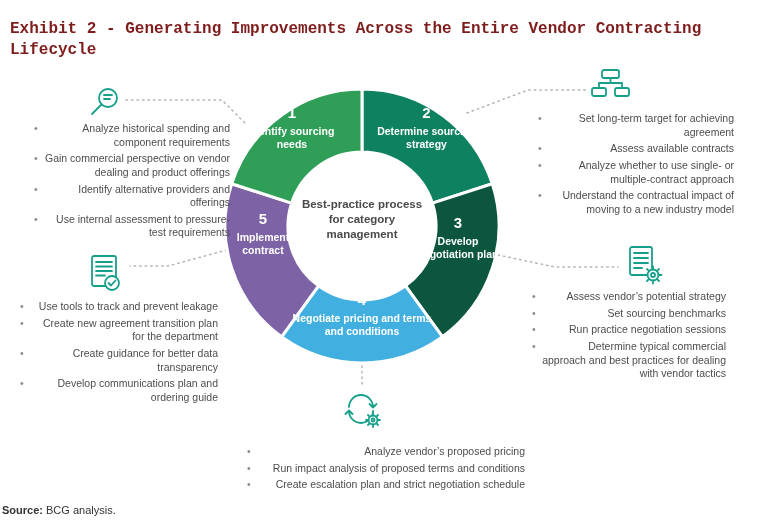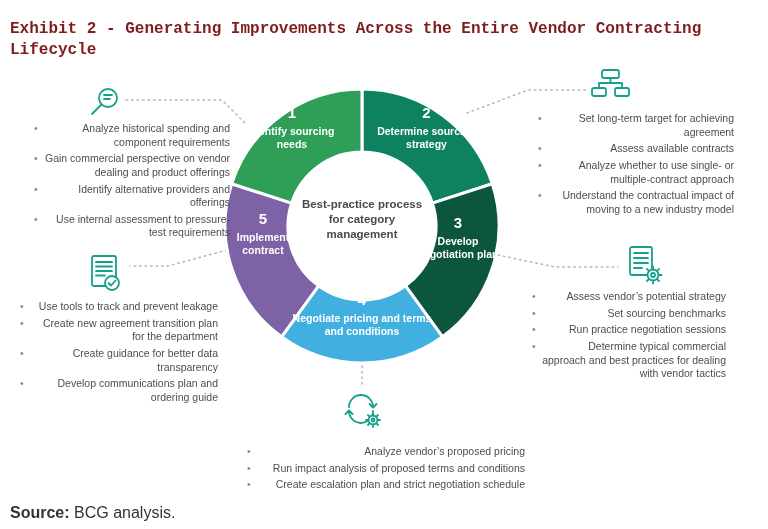--- a/index.html
+++ b/index.html
@@ -17,21 +17,21 @@
   .icon-box{position:absolute;}
   .icon-box svg{display:block;}
   .ic{fill:none;stroke:#16a08c;stroke-width:1.8;stroke-linecap:round;stroke-linejoin:round;}
   .ic-fill{fill:#ffffff;stroke:#16a08c;stroke-width:1.8;}
   .callout{position:absolute;}
   .callout ul{list-style:none;margin:0;padding:0;text-align:right;}
   .callout li{position:relative;padding-left:12px;margin-bottom:3px;font-size:10.5px;
               line-height:1.3;color:#4d4d4d;}
   .callout li::before{content:"\2022";position:absolute;left:2px;top:0;color:#8a8a8a;}
   .connector{fill:none;stroke:#b5b5b5;stroke-width:1.5;stroke-dasharray:1.5 4;stroke-linecap:round;}
-  .source{position:absolute;left:10px;top:504px;font-size:16px;color:#333333;}
+  .source{position:absolute;left:2px;top:504px;font-size:11px;color:#333333;}
   .source .b{font-weight:bold;}
 </style>
 </head>
 <body>
 
 <div class="page">
 
   <h1 class="title">Exhibit 2 - Generating Improvements Across the Entire Vendor Contracting Lifecycle</h1>
 
   <svg class="layer" viewBox="0 0 768 529">

